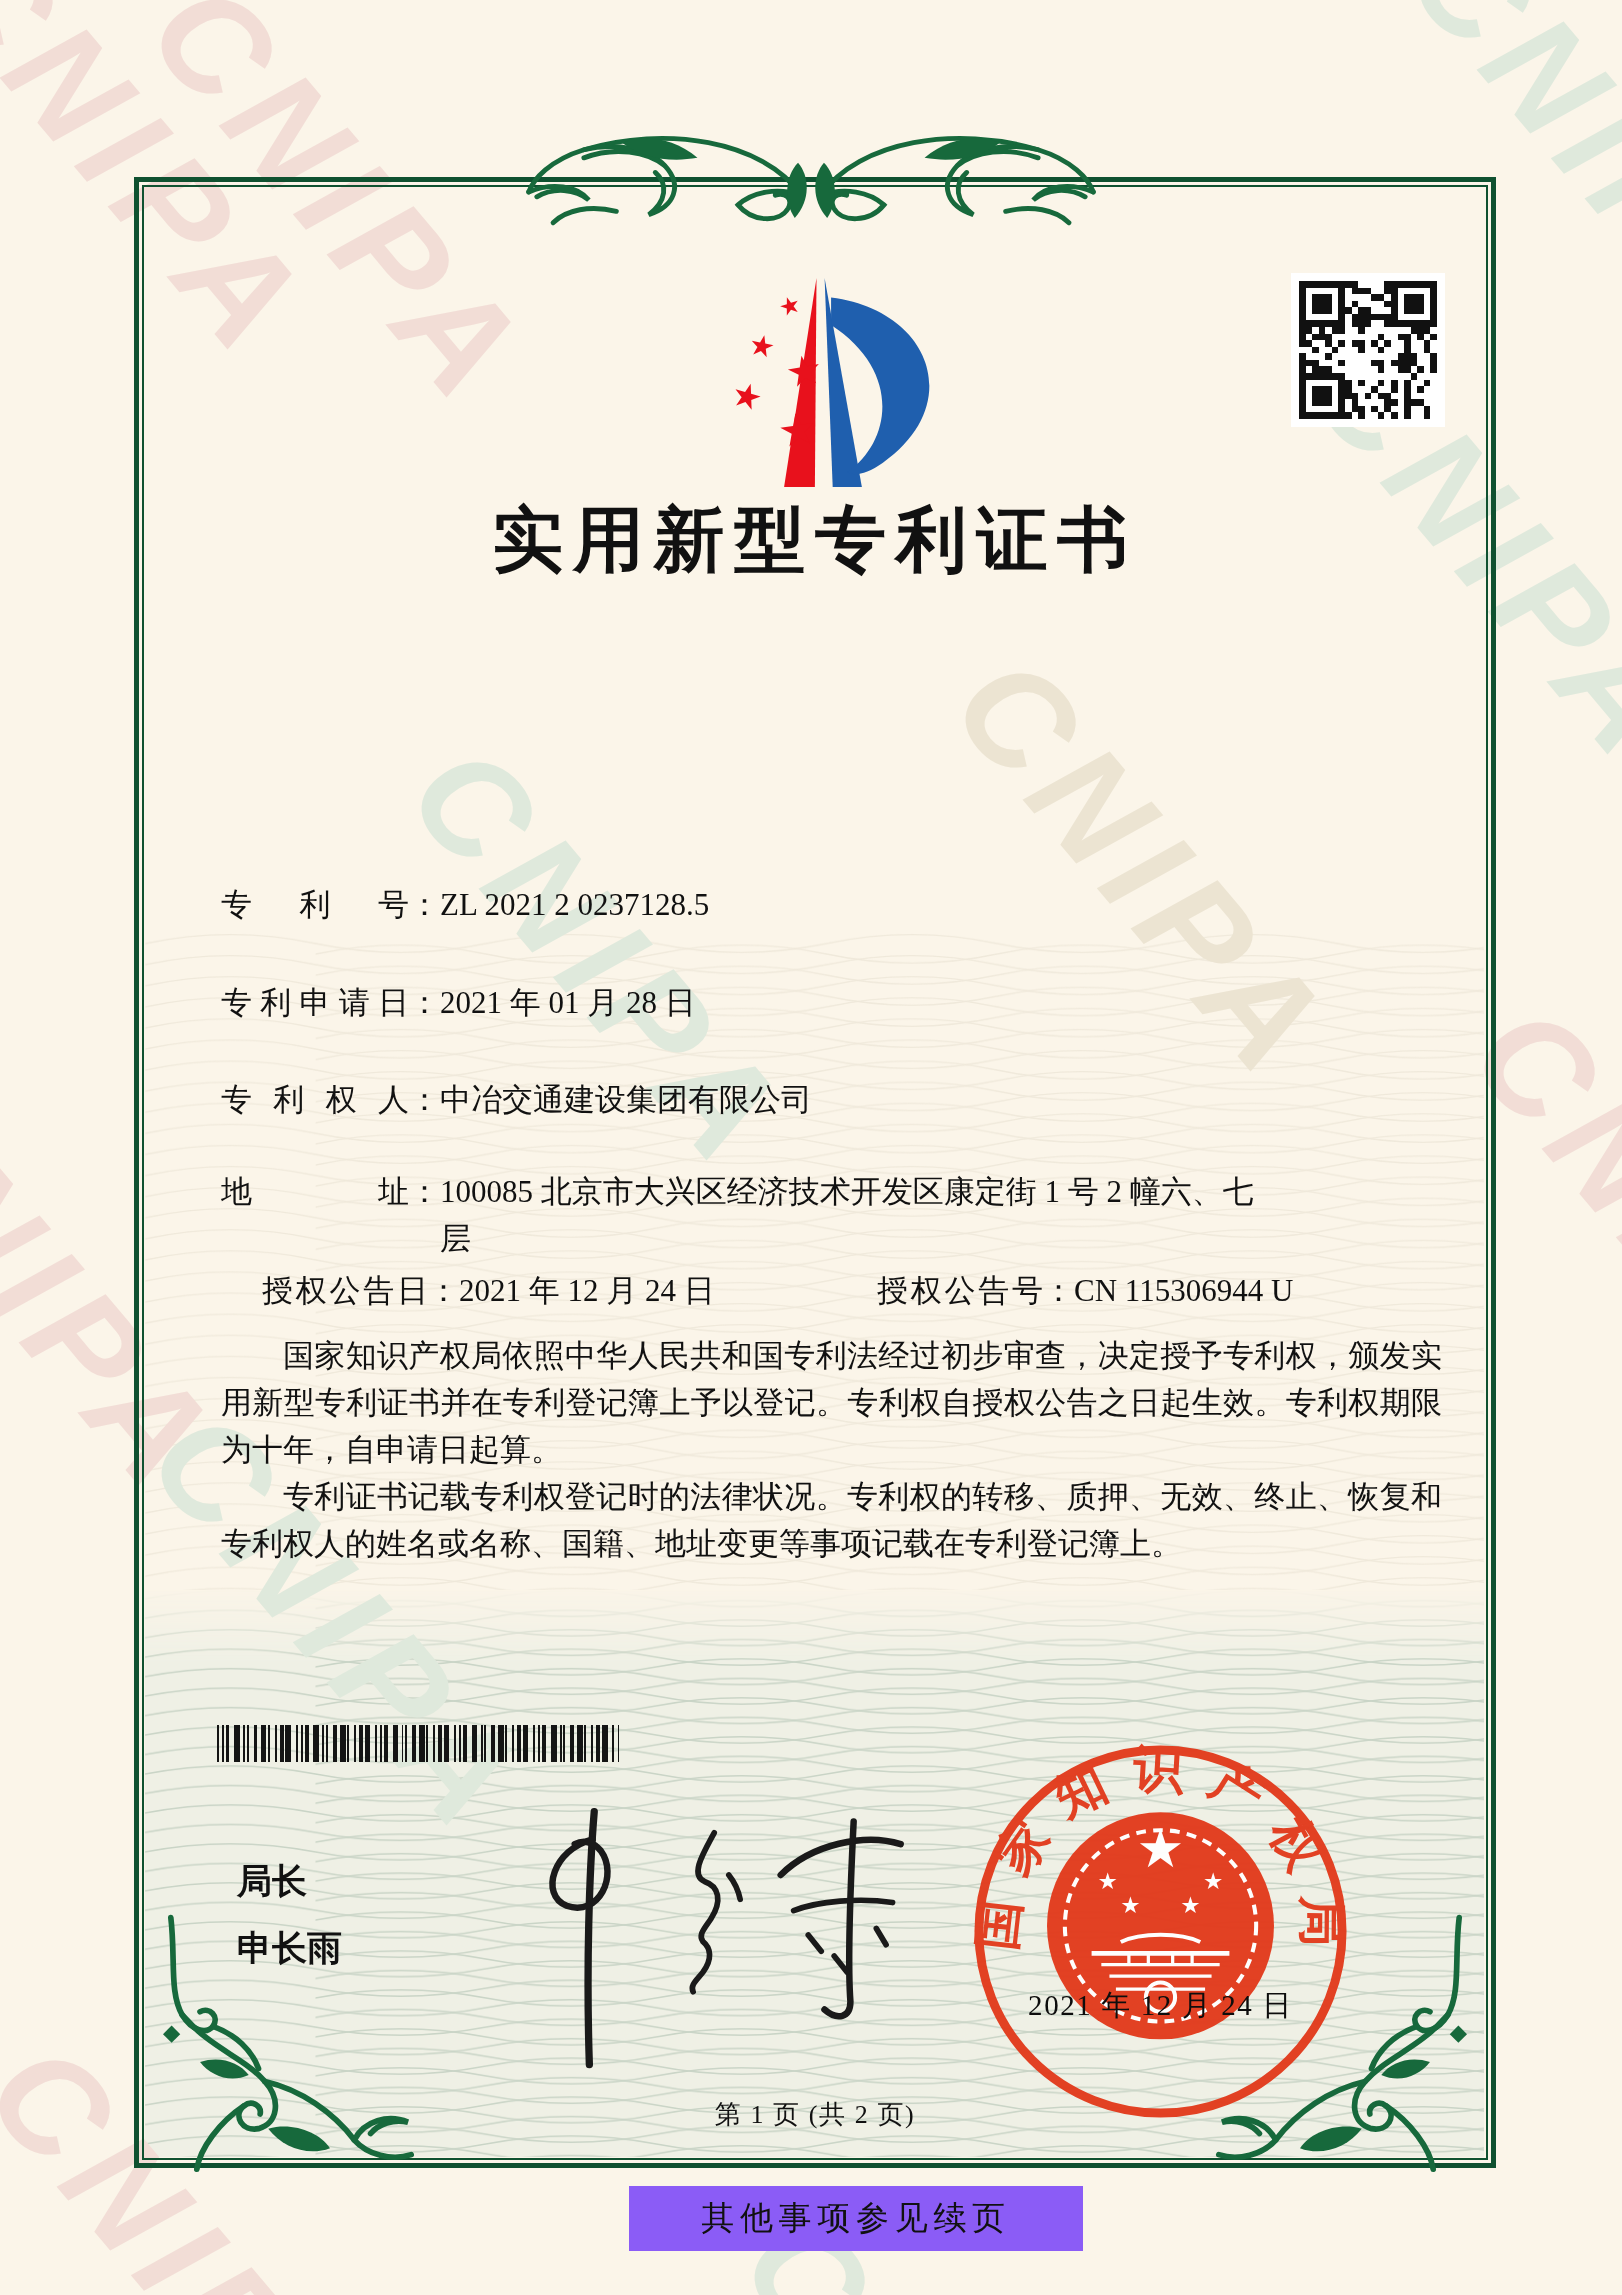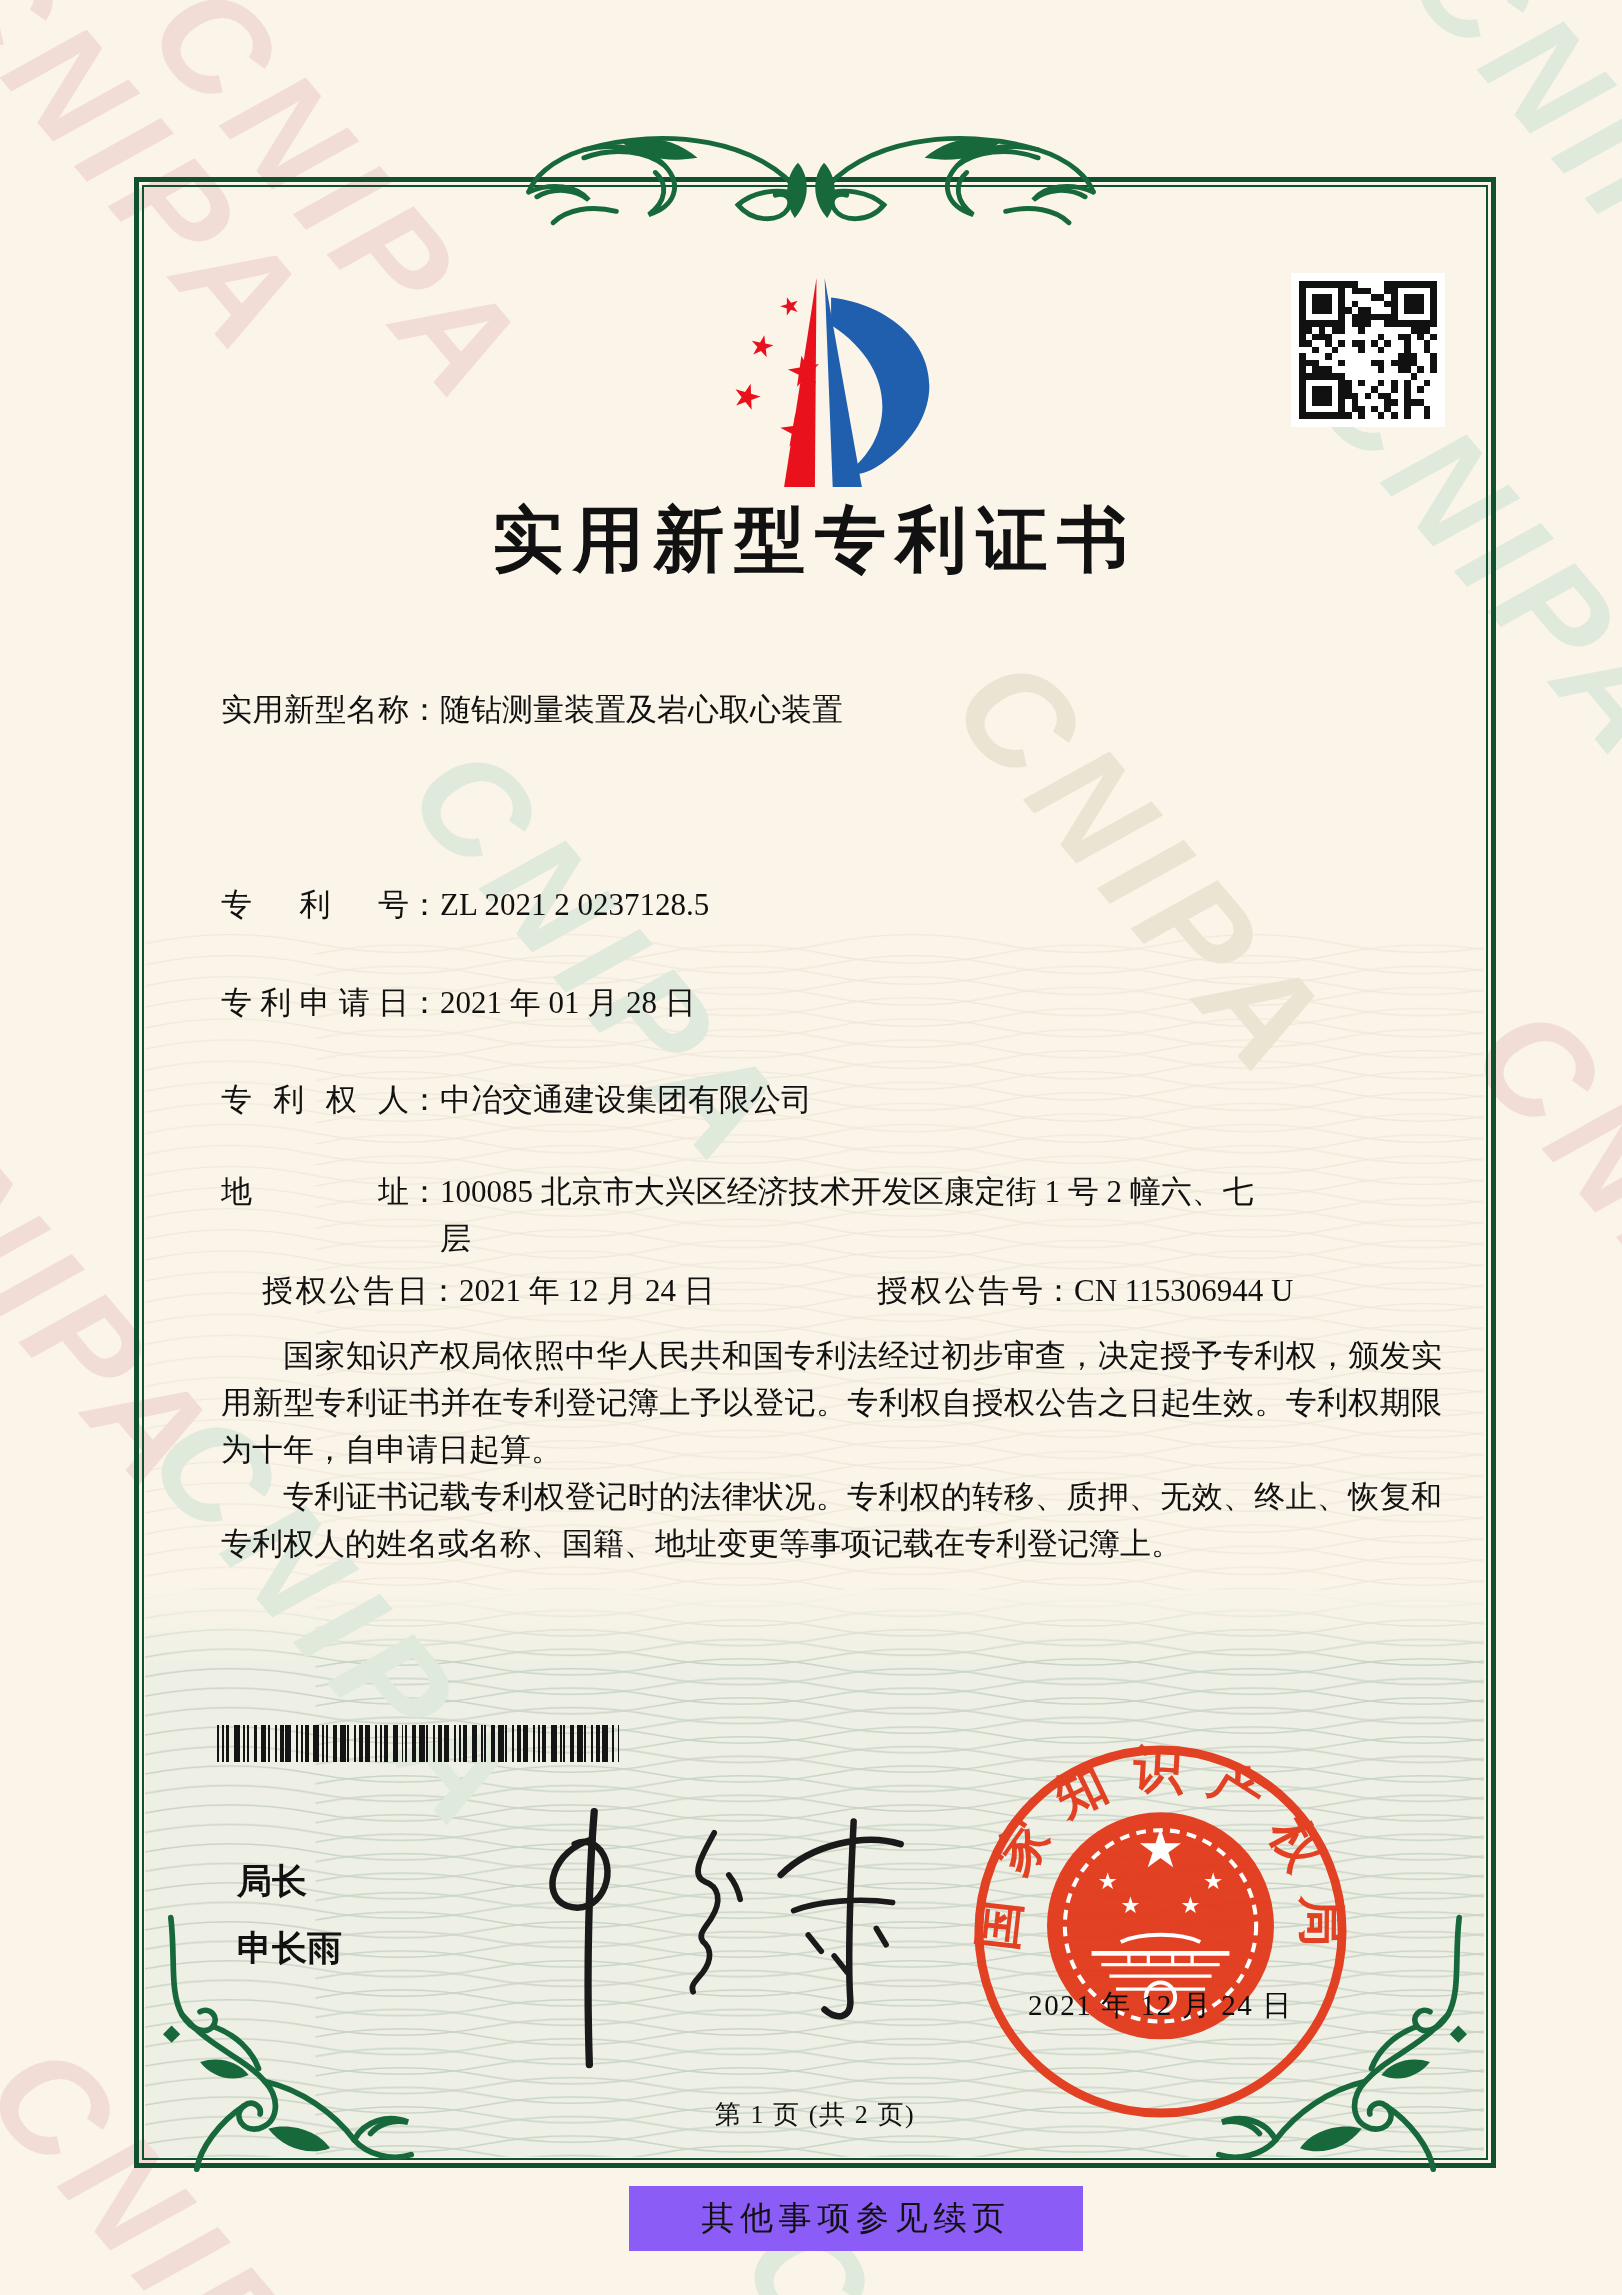--- a/index.html
+++ b/index.html
@@ -415,23 +415,20 @@
         <div style="grid-area: 21 / 10;"></div>
         <div style="grid-area: 21 / 13;"></div>
         <div style="grid-area: 21 / 15;"></div>
         <div style="grid-area: 21 / 17;"></div>
         <div style="grid-area: 21 / 20;"></div>
       </div>
   </div>
 
   <div class="title">实用新型专利证书</div>
 
-  <div class="frow" style="top:686px;">
-    <span class="lbl">实用新型名称</span><span>：</span><span class="val">随钻测量装置及岩心取心装置</span>
-  </div>
   <div class="frow" style="top:881px;">
     <span class="lbl">专利号</span><span>：</span><span class="val">ZL 2021 2 0237128.5</span>
   </div>
   <div class="frow" style="top:979px;">
     <span class="lbl">专利申请日</span><span>：</span><span class="val">2021 年 01 月 28 日</span>
   </div>
   <div class="frow" style="top:1076px;">
     <span class="lbl">专利权人</span><span>：</span><span class="val">中冶交通建设集团有限公司</span>
   </div>
   <div class="frow addr" style="top:1168px;">

